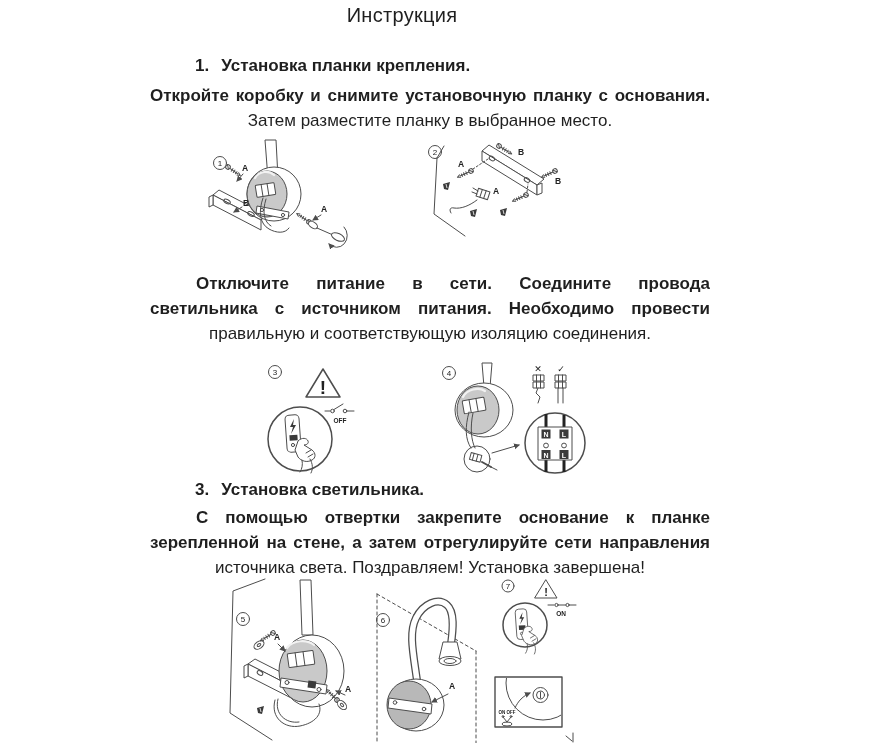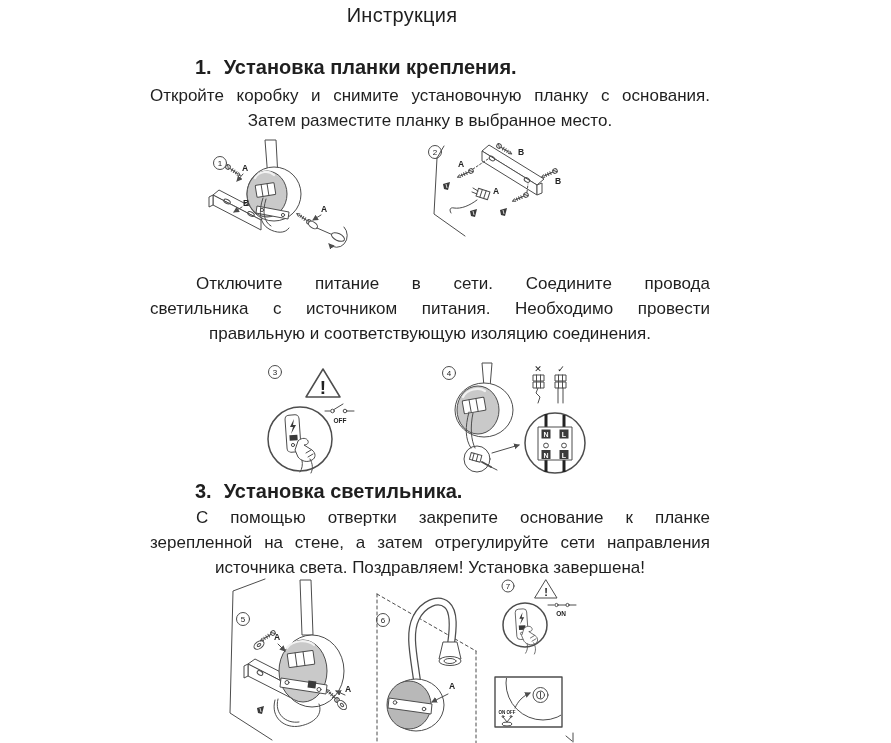--- a/index.html
+++ b/index.html
@@ -1,25 +1,25 @@
 <!DOCTYPE html>
 <html><head>
 <meta charset="utf-8">
 <style>
   html,body{margin:0;padding:0;background:#fff;}
   .page{position:relative;width:891px;height:743px;background:#fff;overflow:hidden;
         font-family:"Liberation Sans",sans-serif;color:#1f1f1f;padding-left:20px;}
   .title{position:absolute;left:90px;top:4px;width:624px;text-align:center;
          font-size:20px;letter-spacing:.3px;}
-  .heading{position:absolute;left:150px;width:560px;font-weight:bold;font-size:20px;
+  .heading{position:absolute;left:150px;width:560px;font-weight:bold;font-size:17px;
            padding-left:45px;box-sizing:border-box;}
   .heading .hnum{margin-right:12px;}
   .para{position:absolute;left:150px;width:560px;font-size:17px;line-height:25px;}
   .bline{height:25px;overflow:hidden;}
-  .jline{text-align:justify;text-align-last:justify;}
+  .jline{text-align:justify;text-align-last:justify;font-weight:bold;}
   .lline{text-align:center;}
   .find{padding-left:46px;box-sizing:border-box;}
   .fig{position:absolute;}
   
   .ln{fill:none;stroke:#4d4d4d;stroke-width:1;stroke-linecap:round;stroke-linejoin:round;}
   .fw{fill:#ffffff;stroke:#4d4d4d;stroke-width:1;stroke-linejoin:round;}
   .fg{fill:#c9c9c9;stroke:#4d4d4d;stroke-width:1;}
   .fg2{fill:#b8b8b8;stroke:#4d4d4d;stroke-width:1;}
   .fd{fill:#3a3a3a;stroke:none;}
   .wk{fill:none;stroke:#222;stroke-width:3;}

